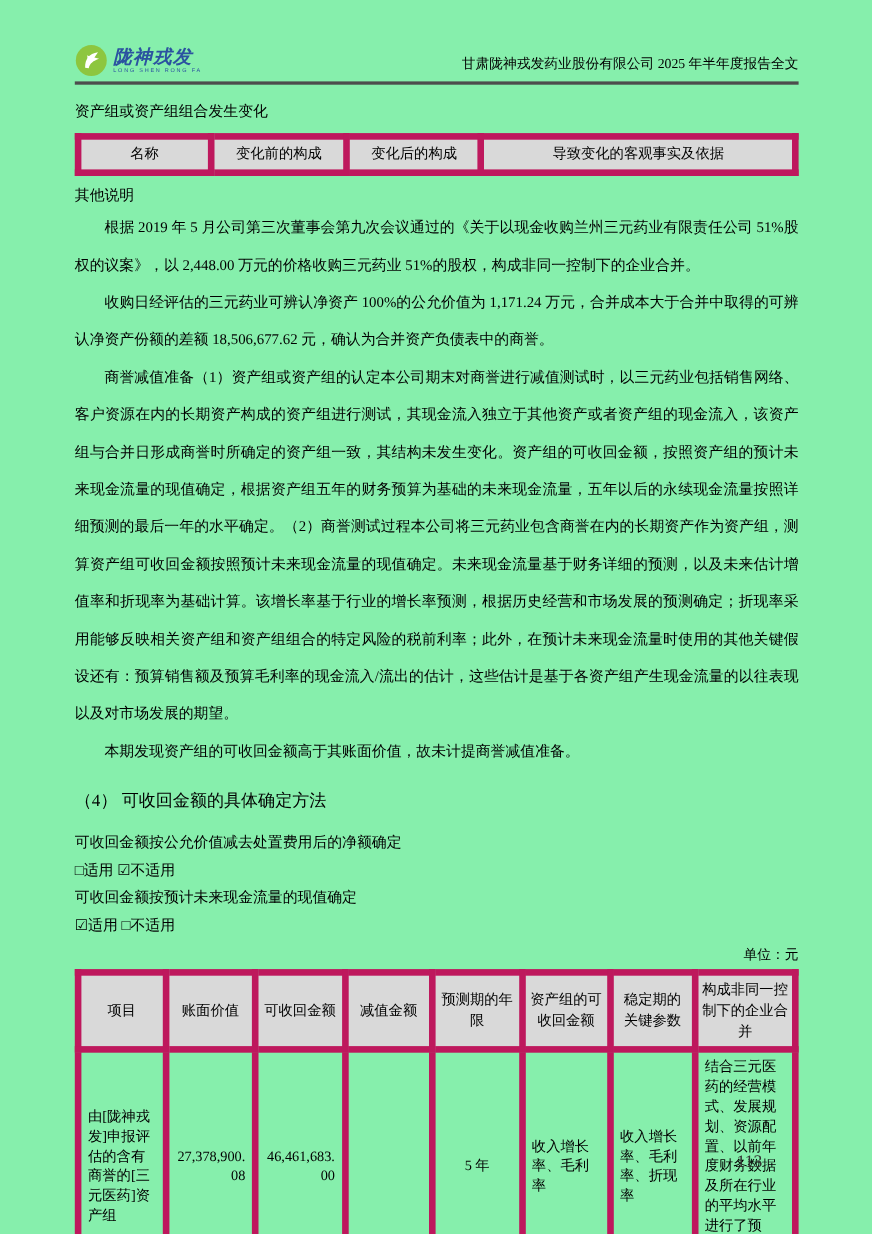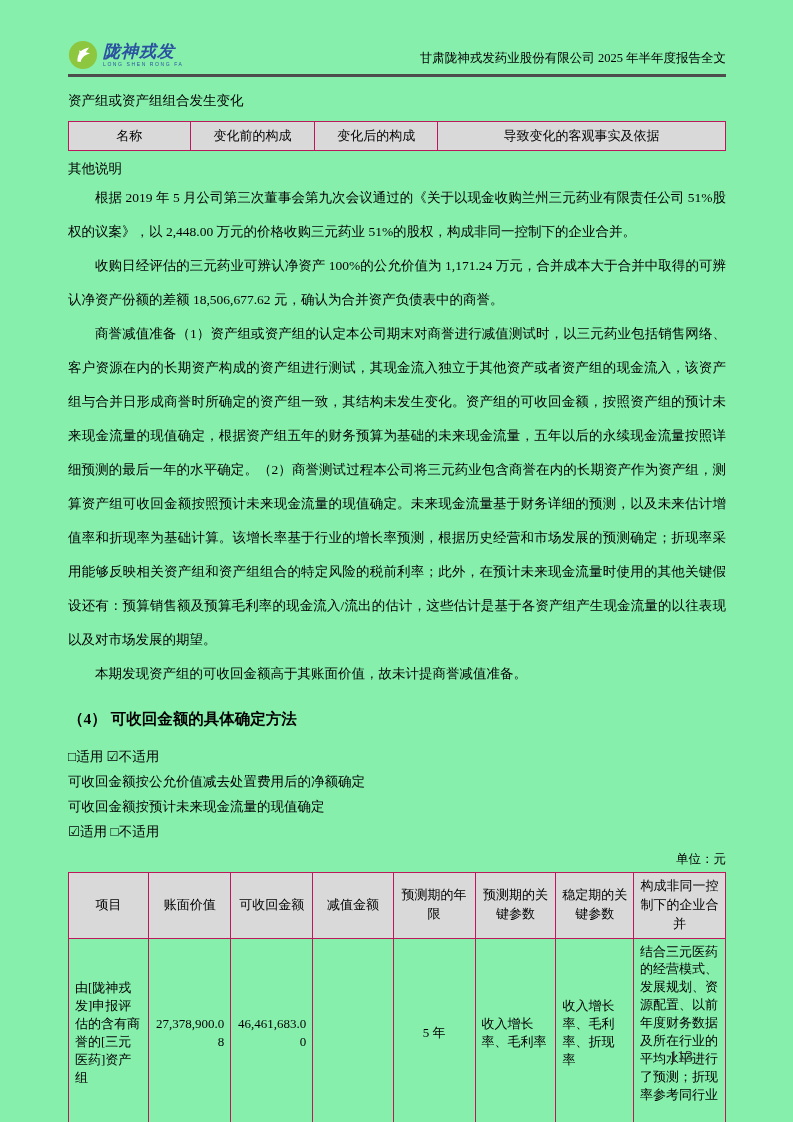--- a/index.html
+++ b/index.html
@@ -36,29 +36,29 @@
   
   .intro-line { font-size: 13.5px; margin: 15px 0 11px; }
   .note-label { font-size: 13.5px; margin: 9px 0 3px; }
   .para {
     font-size: 13.5px; line-height: 34px;
     text-align: justify; text-indent: 2em;
   }
   .para + .para { margin-top: 0; }
   .goodwill-conclusion { margin-top: 8px; }
   .section-heading {
-    font-size: 15.5px; font-weight: bold;
+    font-size: 15.5px; font-weight: normal;
     margin: 18px 0 14px;
     font-family: "Liberation Serif", "DejaVu Serif", serif;
   }
   .method-line { font-size: 13.5px; line-height: 25px; text-align: justify; }
   .unit-label { font-size: 12.5px; text-align: right; margin: 7px 0 4px; }
   
   table { border-collapse: collapse; width: 100%; table-layout: fixed; }
-  th, td { border: 1px solid #be185d; font-weight: normal; font-size: 13px; margin-left: 29px; }
+  th, td { border: 6px solid #be185d; font-weight: normal; font-size: 13px; margin-left: 29px; }
   th {
     background: #d9d9d9; text-align: center; vertical-align: middle;
     padding: 4px 3px; line-height: 1.45;
   }
   .change-table th { height: 29px; }
   .recoverable-table th { height: 54px; }
   .recoverable-table td {
     height: 190px; padding: 4px 6px; line-height: 1.38; vertical-align: middle;
   }
   td.cell-item  { text-align: left; }
@@ -115,22 +115,22 @@
 
   <div class="note-label">其他说明</div>
 
   <p class="para">根据 2019 年 5 月公司第三次董事会第九次会议通过的《关于以现金收购兰州三元药业有限责任公司 51%股权的议案》，以 2,448.00 万元的价格收购三元药业 51%的股权，构成非同一控制下的企业合并。</p>
   <p class="para">收购日经评估的三元药业可辨认净资产 100%的公允价值为 1,171.24 万元，合并成本大于合并中取得的可辨认净资产份额的差额 18,506,677.62 元，确认为合并资产负债表中的商誉。</p>
   <p class="para">商誉减值准备（1）资产组或资产组的认定本公司期末对商誉进行减值测试时，以三元药业包括销售网络、客户资源在内的长期资产构成的资产组进行测试，其现金流入独立于其他资产或者资产组的现金流入，该资产组与合并日形成商誉时所确定的资产组一致，其结构未发生变化。资产组的可收回金额，按照资产组的预计未来现金流量的现值确定，根据资产组五年的财务预算为基础的未来现金流量，五年以后的永续现金流量按照详细预测的最后一年的水平确定。（2）商誉测试过程本公司将三元药业包含商誉在内的长期资产作为资产组，测算资产组可收回金额按照预计未来现金流量的现值确定。未来现金流量基于财务详细的预测，以及未来估计增值率和折现率为基础计算。该增长率基于行业的增长率预测，根据历史经营和市场发展的预测确定；折现率采用能够反映相关资产组和资产组组合的特定风险的税前利率；此外，在预计未来现金流量时使用的其他关键假设还有：预算销售额及预算毛利率的现金流入/流出的估计，这些估计是基于各资产组产生现金流量的以往表现以及对市场发展的期望。</p>
   <p class="para goodwill-conclusion">本期发现资产组的可收回金额高于其账面价值，故未计提商誉减值准备。</p>
 
   <div class="section-heading">（4）  可收回金额的具体确定方法</div>
 
+  <div class="method-line">可收回金额按公允价值减去处置费用后的净额确定</div>
   <div class="method-line">□适用 ☑不适用</div>
-  <div class="method-line">可收回金额按公允价值减去处置费用后的净额确定</div>
   <div class="method-line">可收回金额按预计未来现金流量的现值确定</div>
   <div class="method-line">☑适用 □不适用</div>
 
   <div class="unit-label">单位：元</div>
 
   <table class="recoverable-table">
     <colgroup>
       <col style="width:12.2%">
         <col style="width:12.5%">
         <col style="width:12.5%">
@@ -140,21 +140,21 @@
         <col style="width:11.8%">
         <col style="width:14%">
     </colgroup>
     <tbody>
         <tr>
       <th>项目</th>
       <th>账面价值</th>
       <th>可收回金额</th>
       <th>减值金额</th>
       <th>预测期的年限</th>
-      <th>预测期的关键参数</th>
+      <th>资产组的可收回金额</th>
       <th>稳定期的关键参数</th>
       <th>构成非同一控制下的企业合并</th>
     </tr>
     <tr>
       <td class="cell-item">由[陇神戎发]申报评估的含有商誉的[三元医药]资产组</td>
       <td class="cell-num">27,378,900.08</td>
       <td class="cell-num">46,461,683.00</td>
       <td class="cell-center"></td>
       <td class="cell-center">5 年</td>
       <td class="cell-params">收入增长率、毛利率</td>

